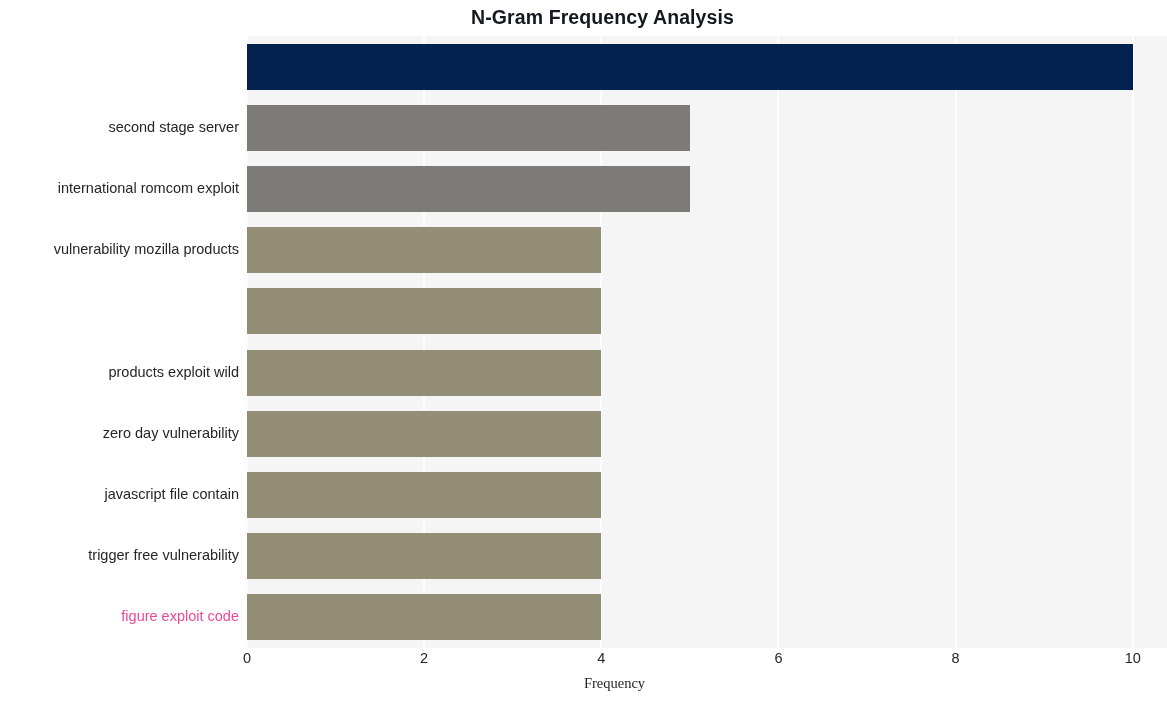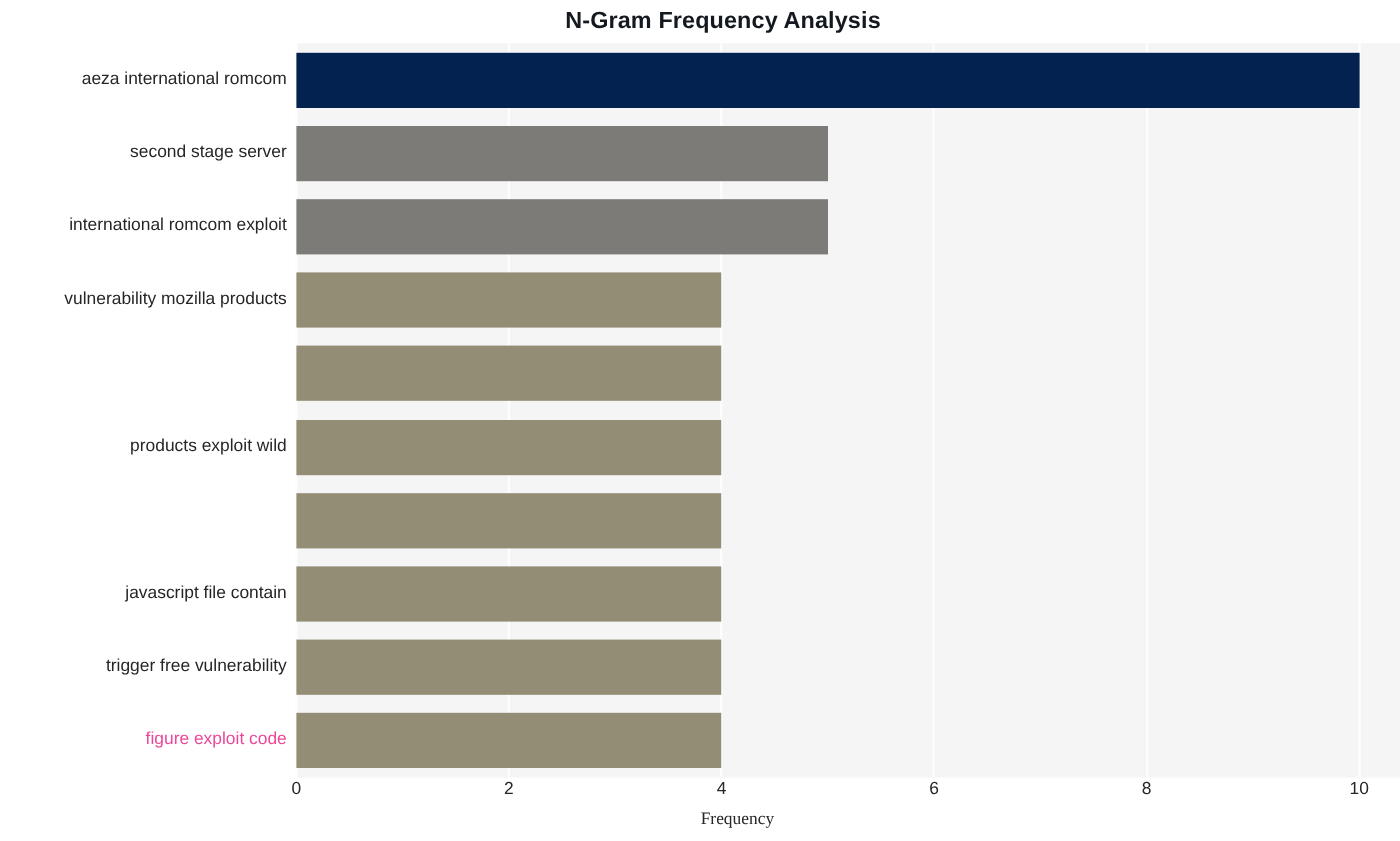--- a/index.html
+++ b/index.html
@@ -137,25 +137,25 @@
         <div class="bar" title="mozilla products exploit: 4" style="width: 354.286px; top: 252.4px; height: 46px; background: rgb(146, 141, 116);"></div>
         <div class="bar" title="products exploit wild: 4" style="width: 354.286px; top: 313.6px; height: 46px; background: rgb(146, 141, 116);"></div>
         <div class="bar" title="zero day vulnerability: 4" style="width: 354.286px; top: 374.8px; height: 46px; background: rgb(146, 141, 116);"></div>
         <div class="bar" title="javascript file contain: 4" style="width: 354.286px; top: 436px; height: 46px; background: rgb(146, 141, 116);"></div>
         <div class="bar" title="trigger free vulnerability: 4" style="width: 354.286px; top: 497.2px; height: 46px; background: rgb(146, 141, 116);"></div>
         <div class="bar" title="figure exploit code: 4" style="width: 354.286px; top: 558.4px; height: 46px; background: rgb(146, 141, 116);"></div>
       </div>
   </div>
 
   <div id="y-labels">
-      <div class="y-label" style="top: 21.6px; color: rgb(38, 38, 38);">aeza international romcom</div>
       <div class="y-label" style="top: 82.8px; color: rgb(38, 38, 38); padding-left: 20px;">second stage server</div>
       <div class="y-label" style="top: 144px; color: rgb(38, 38, 38);">international romcom exploit</div>
       <div class="y-label" style="top: 205.2px; color: rgb(38, 38, 38); text-align: right;">vulnerability mozilla products</div>
       <div class="y-label" style="top: 327.6px; color: rgb(38, 38, 38);">products exploit wild</div>
+      <div class="y-label" style="top: 388.8px; color: rgb(38, 38, 38);">zero day vulnerability</div>
       <div class="y-label" style="top: 450px; color: rgb(38, 38, 38);">javascript file contain</div>
       <div class="y-label" style="top: 511.2px; color: rgb(38, 38, 38);">trigger free vulnerability</div>
       <div class="y-label" style="top: 572.4px; color: #ec4899;">figure exploit code</div>
     </div>
 
   <div id="x-ticks">
       <div class="x-tick" style="left: 0px; color: rgb(38, 38, 38);">0</div>
       <div class="x-tick" style="left: 177.143px; color: rgb(38, 38, 38);">2</div>
       <div class="x-tick" style="left: 354.286px; color: rgb(38, 38, 38);">4</div>
       <div class="x-tick" style="left: 531.429px; color: rgb(38, 38, 38);">6</div>

